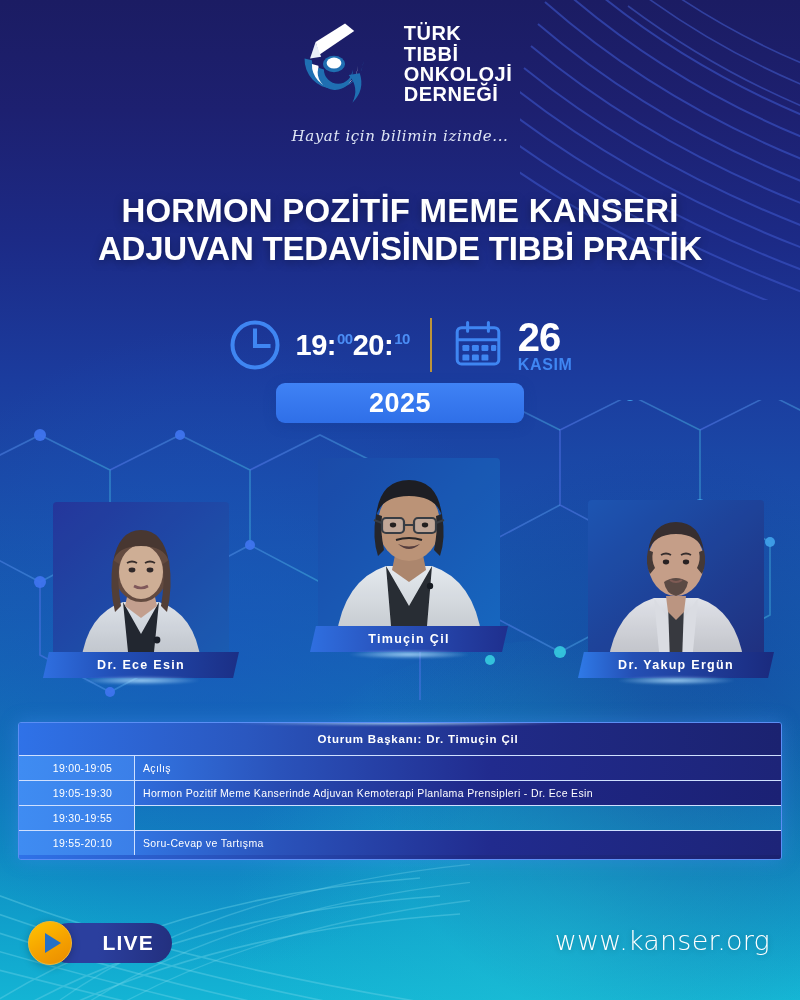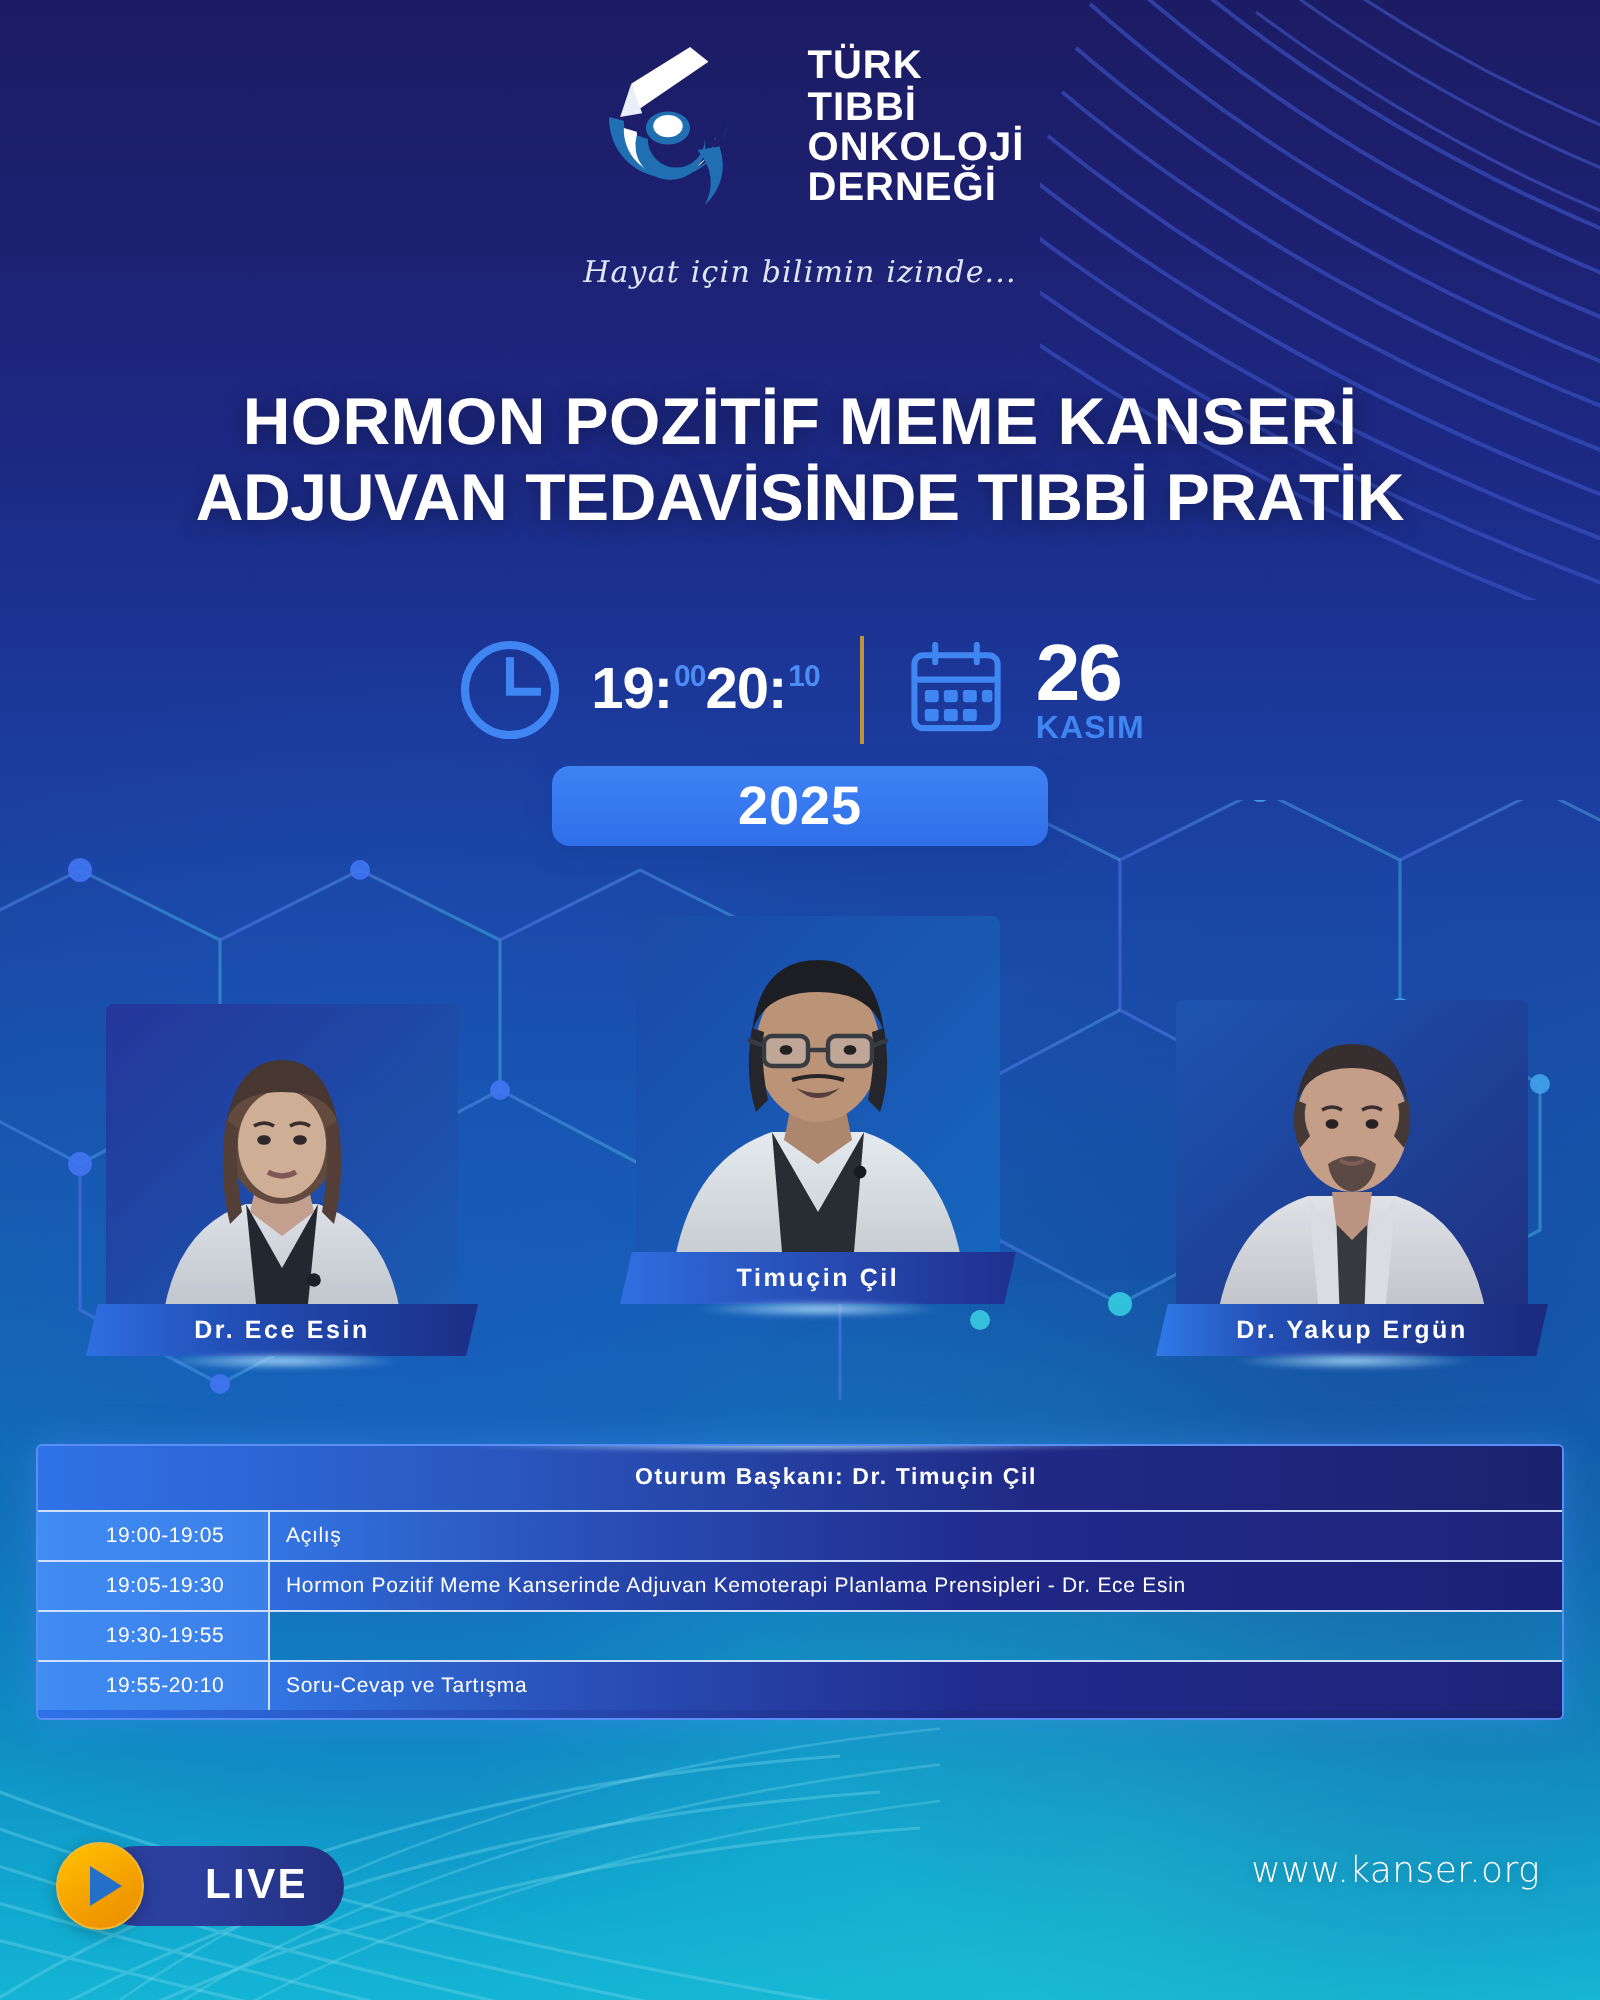--- a/index.html
+++ b/index.html
@@ -218,21 +218,21 @@
   }
   .play-tri {
     width:0; height:0;
     border-left:16px solid #2470c8;
     border-top:10px solid transparent;
     border-bottom:10px solid transparent;
     margin-left:5px;
   }
   .url {
     position:absolute; right:30px; top:925px;
-    color:#ffffff; font-size:18px; letter-spacing:.2px;
+    color:#ffffff; font-size:27px; letter-spacing:.2px;
     font-weight:300;
     font-family:"DejaVu Sans", sans-serif;
     text-shadow:0 1px 6px rgba(0,0,0,.2);
   }
 </style>
 </head>
 <body>
 
 <div class="poster">
 

